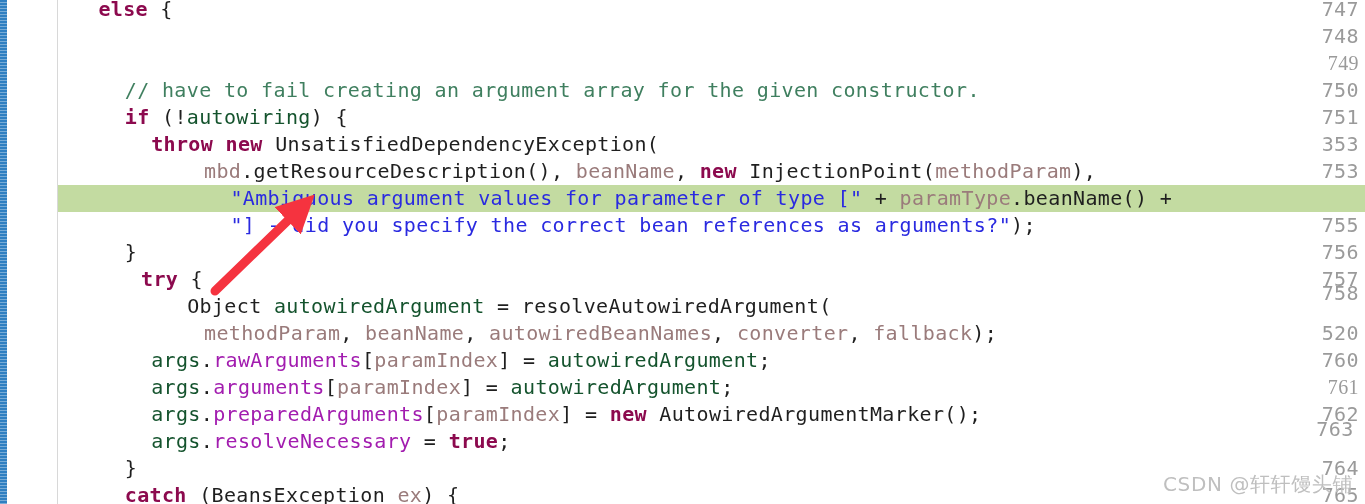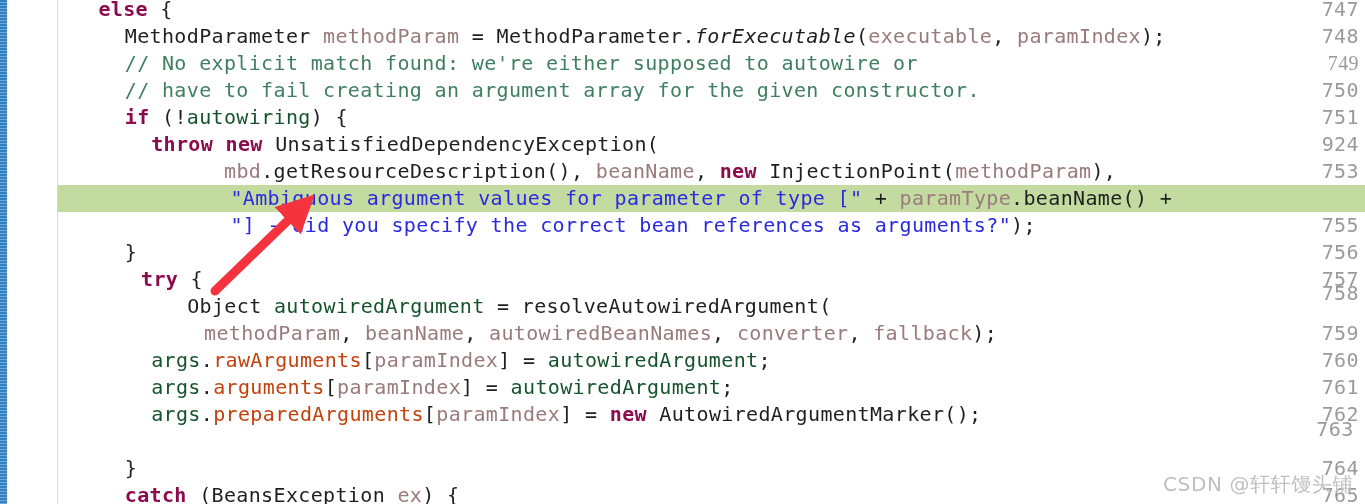--- a/index.html
+++ b/index.html
@@ -84,21 +84,21 @@
     width: 1307px;
     height: 27px;
     background: #c3dba1;
     z-index: 1;
   }
 
   
   .kw   { color: #8c0a4e; font-weight: bold; }
   .cmt  { color: #3f7f5f; }
   .str  { color: #2a2ae0; }
-  .fld  { color: #c2410c; }
+  .fld  { color: #a21caf; }
   .prm  { color: #9a7b7b; }
   .loc  { color: #14532d; }
   .typ  { color: #1f1f1f; }
   .pln  { color: #1f1f1f; }
   .stat { color: #1f1f1f; font-style: italic; }
 
   
   .arrow-layer {
     position: absolute;
     left: 0; top: 0;
@@ -133,53 +133,52 @@
   <div id="highlight-layer">
       <div class="hl-band" style="top: 185px; background: rgb(195, 219, 161);"></div>
     </div>
 
   <div id="gutter-numbers">
       <div class="ln" style="top: -4px;">747</div>
       <div class="ln" style="top: 23px;">748</div>
       <div class="ln" style="top: 50px; font-family: Liberation Serif, serif;">749</div>
       <div class="ln" style="top: 77px;">750</div>
       <div class="ln" style="top: 104px;">751</div>
-      <div class="ln" style="top: 131px;">924</div>
+      <div class="ln" style="top: 131px;">353</div>
       <div class="ln" style="top: 158px;">753</div>
       <div class="ln" style="top: 185px;">754</div>
       <div class="ln" style="top: 212px;">755</div>
       <div class="ln" style="top: 239px;">756</div>
       <div class="ln" style="top: 266px;">757</div>
       <div class="ln" style="top: 280px;">758</div>
-      <div class="ln" style="top: 320px;">759</div>
+      <div class="ln" style="top: 320px;">520</div>
       <div class="ln" style="top: 347px;">760</div>
-      <div class="ln" style="top: 374px;">761</div>
+      <div class="ln" style="top: 374px; font-family: Liberation Serif, serif;">761</div>
       <div class="ln" style="top: 401px;">762</div>
       <div class="ln" style="top: 416px; text-align: center;">763</div>
       <div class="ln" style="top: 455px;">764</div>
       <div class="ln" style="top: 482px;">765</div>
     </div>
 
   <div class="code" id="code-layer">
       <div class="line" style="top: -4px; left: 40.4px;"><span class="kw">else</span><span class="pln"> {</span></div>
-      <div class="line" style="top: 23px; left: 66.8px;"><span class="typ">MethodParameter </span><span class="prm">methodParam</span><span class="pln"> = MethodParameter.</span><span class="stat">forExecutable</span><span class="pln">(</span><span class="prm">executable</span><span class="pln">, </span><span class="prm">paramIndex</span><span class="pln">);</span></div>
-      <div class="line" style="top: 50px; left: 66.8px;"><span class="cmt">// No explicit match found: we're either supposed to autowire or</span></div>
       <div class="line" style="top: 77px; left: 66.8px;"><span class="cmt">// have to fail creating an argument array for the given constructor.</span></div>
       <div class="line" style="top: 104px; left: 66.8px;"><span class="kw">if</span><span class="pln"> (!</span><span class="loc">autowiring</span><span class="pln">) {</span></div>
       <div class="line" style="top: 131px; left: 93.2px; text-align: center;"><span class="kw">throw</span><span class="pln"> </span><span class="kw">new</span><span class="pln"> UnsatisfiedDependencyException(</span></div>
-      <div class="line" style="top: 158px; left: 146px; margin-left: 20px;"><span class="prm">mbd</span><span class="pln">.getResourceDescription(), </span><span class="prm">beanName</span><span class="pln">, </span><span class="kw">new</span><span class="pln"> InjectionPoint(</span><span class="prm">methodParam</span><span class="pln">),</span></div>
+      <div class="line" style="top: 158px; left: 146px;"><span class="prm">mbd</span><span class="pln">.getResourceDescription(), </span><span class="prm">beanName</span><span class="pln">, </span><span class="kw">new</span><span class="pln"> InjectionPoint(</span><span class="prm">methodParam</span><span class="pln">),</span></div>
       <div class="line" style="top: 185px; left: 172.4px;"><span class="str">"Ambiguous argument values for parameter of type ["</span><span class="pln"> + </span><span class="prm">paramType</span><span class="pln">.beanName() +</span></div>
       <div class="line" style="top: 212px; left: 172.4px;"><span class="str">"] - did you specify the correct bean references as arguments?"</span><span class="pln">);</span></div>
       <div class="line" style="top: 239px; left: 66.8px;"><span class="pln">}</span></div>
       <div class="line" style="top: 266px; left: 83px;"><span class="kw">try</span><span class="pln"> {</span></div>
       <div class="line" style="top: 293px; left: 93.2px; margin-left: 36px;"><span class="typ">Object </span><span class="loc">autowiredArgument</span><span class="pln"> = resolveAutowiredArgument(</span></div>
       <div class="line" style="top: 320px; left: 146px;"><span class="prm">methodParam</span><span class="pln">, </span><span class="prm">beanName</span><span class="pln">, </span><span class="prm">autowiredBeanNames</span><span class="pln">, </span><span class="prm">converter</span><span class="pln">, </span><span class="prm">fallback</span><span class="pln">);</span></div>
       <div class="line" style="top: 347px; left: 93.2px;"><span class="loc">args</span><span class="pln">.</span><span class="fld">rawArguments</span><span class="pln">[</span><span class="prm">paramIndex</span><span class="pln">] = </span><span class="loc">autowiredArgument</span><span class="pln">;</span></div>
       <div class="line" style="top: 374px; left: 93.2px;"><span class="loc">args</span><span class="pln">.</span><span class="fld">arguments</span><span class="pln">[</span><span class="prm">paramIndex</span><span class="pln">] = </span><span class="loc">autowiredArgument</span><span class="pln">;</span></div>
       <div class="line" style="top: 401px; left: 93.2px;"><span class="loc">args</span><span class="pln">.</span><span class="fld">preparedArguments</span><span class="pln">[</span><span class="prm">paramIndex</span><span class="pln">] = </span><span class="kw">new</span><span class="pln"> AutowiredArgumentMarker();</span></div>
+      <div class="line" style="top: 428px; left: 93.2px;"><span class="loc">args</span><span class="pln">.</span><span class="fld">resolveNecessary</span><span class="pln"> = </span><span class="kw">true</span><span class="pln">;</span></div>
       <div class="line" style="top: 455px; left: 66.8px;"><span class="pln">}</span></div>
       <div class="line" style="top: 482px; left: 66.8px;"><span class="kw">catch</span><span class="pln"> (BeansException </span><span class="prm">ex</span><span class="pln">) {</span></div>
     </div>
 
   <svg class="arrow-layer" width="1365" height="504" viewBox="0 0 1365 504">
     <defs>
       <marker id="arrowhead" markerWidth="4.2" markerHeight="4.2" refX="2.0" refY="2.1" orient="auto">
         <polygon points="0,0 4.2,2.1 0,4.2" fill="#f5333f"></polygon>
       </marker>
     </defs>

